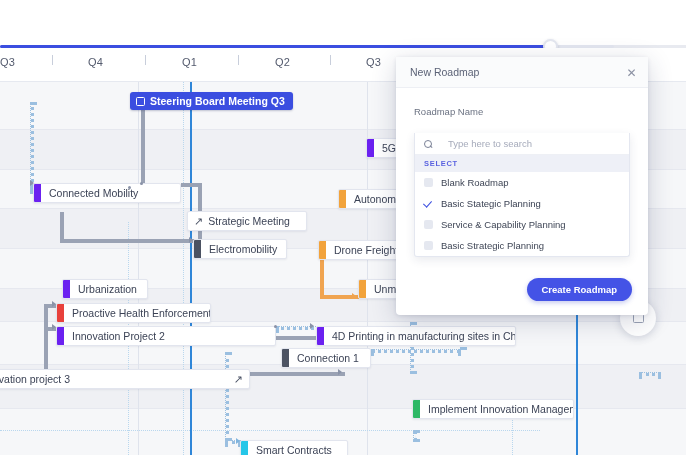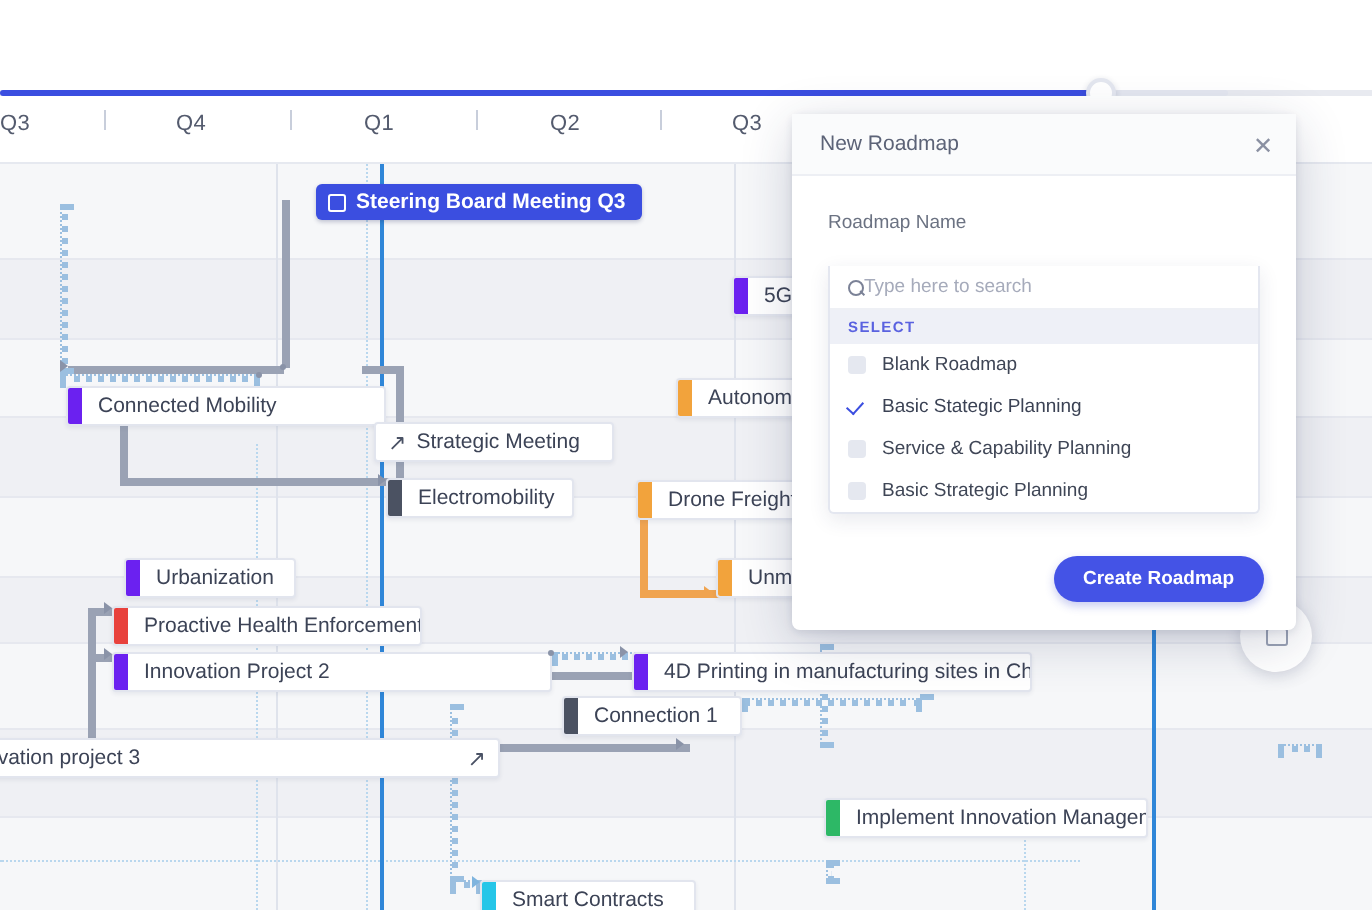--- a/index.html
+++ b/index.html
@@ -86,21 +86,20 @@
   .milestone {
     position: absolute;
     display: flex; align-items: center; gap: 5px;
     height: 18px; padding: 0 8px 0 6px;
     background: #3b4ee0; color: #ffffff;
     border-radius: 3px;
     font-size: 10.5px; font-weight: bold;
     white-space: nowrap;
     box-shadow: 0 1px 2px rgba(30,40,90,.25);
     z-index: 6;
-    margin-left: 28px;
   }
   .ms-icon {
     width: 9px; height: 9px;
     border: 1.4px solid #ffffff; border-radius: 1.5px;
     flex: 0 0 auto;
   }
   .ms-stem {
     position: absolute; width: 2px; background: #2f86d8; z-index: 3;
   }
 
@@ -220,21 +219,21 @@
   .dropdown {
     position: absolute; left: 18px; top: 76px;
     width: 216px;
     background: #ffffff;
     border: 1px solid #e4e7f0;
     border-top: none;
     border-radius: 0 0 3px 3px;
     box-shadow: 0 3px 10px rgba(40,50,90,.10);
   }
   .dd-search {
-    height: 22px; display: flex; align-items: center; gap: 0;
+    height: 22px; display: flex; align-items: center; gap: 16px;
     padding: 0 9px;
     border-bottom: 1px solid #eef0f5;
   }
   .mag {
     position: relative; width: 8px; height: 8px; flex: 0 0 auto;
   }
   .mag::before {
     content: ""; position: absolute; left: 0; top: 0;
     width: 6px; height: 6px;
     border: 1.2px solid #7b8297; border-radius: 50%;
@@ -373,21 +372,21 @@
     <div class="arrow-head" style="left:189px; top:155px"></div>
     <div class="arrow-head" style="left:52px;  top:219px"></div>
     <div class="arrow-head" style="left:52px;  top:242px"></div>
     <div class="arrow-head" style="left:310px; top:241px"></div>
     <div class="arrow-head" style="left:338px; top:287px"></div>
     <div class="arrow-head orange" style="left:352px; top:211px"></div>
     <div class="arrow-head dot" style="left:236px; top:356px"></div>
 
     <div class="ms-stem" style="left:190px; top:0px; height:373px"></div>
 
-    <div class="task" style="left:33px; top:111px; width:160px">
+    <div class="task" style="left:33px; top:101px; width:148px">
       <span class="swatch" style="background:#6b21f0"></span>
       <span class="label">Connected Mobility</span>
     </div>
 
     <div class="task" style="left:187px; top:129px; width:120px">
       <span class="arrow-out" style="margin-left:0;padding:0 5px 0 6px">↗</span>
       <span class="label" style="padding-left:0">Strategic Meeting</span>
     </div>
 
     <div class="task" style="left:193px; top:157px; width:94px">

